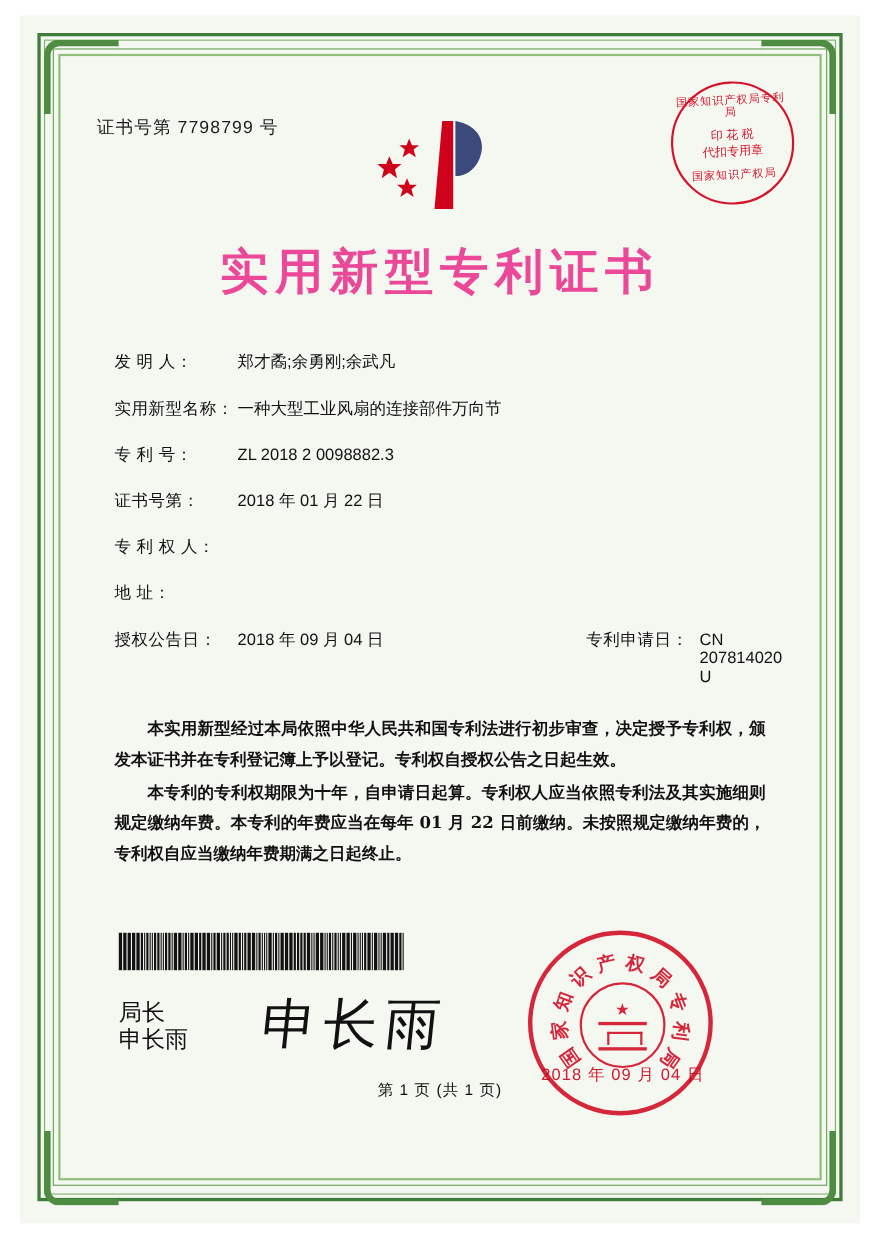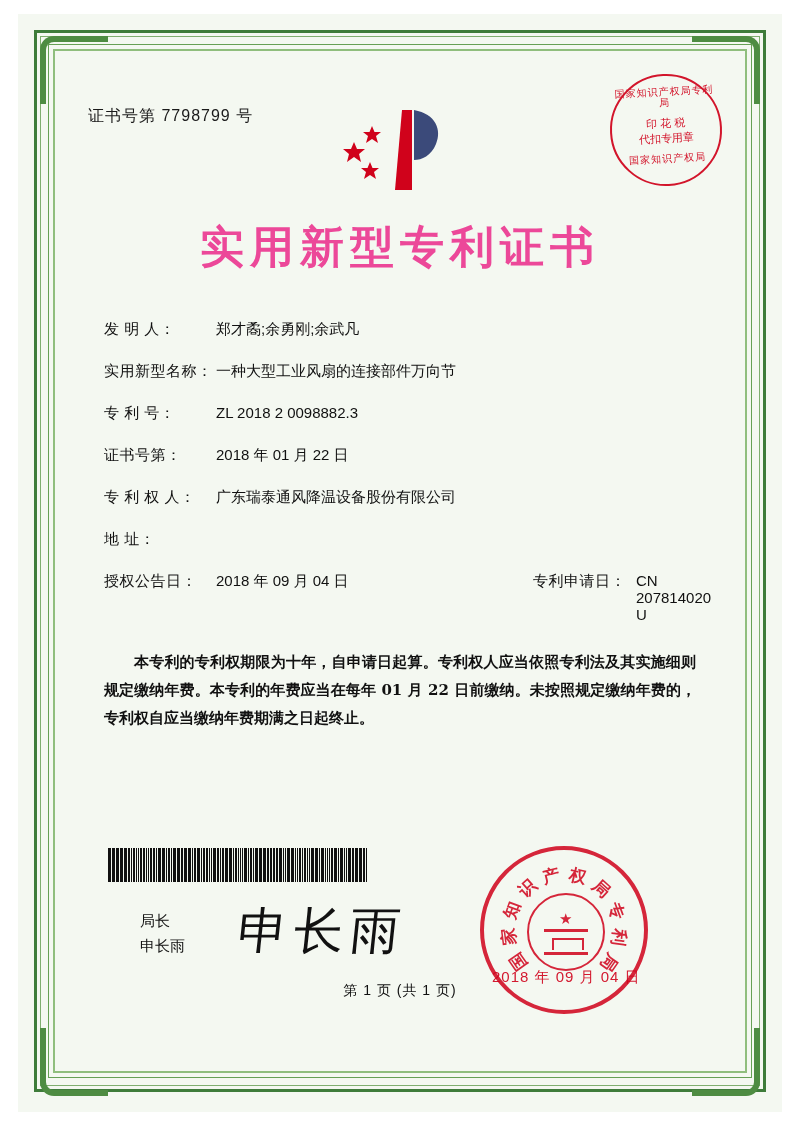--- a/index.html
+++ b/index.html
@@ -202,24 +202,23 @@
     height: 34px;
     margin-right: 1px;
     vertical-align: top;
   }
 
   
   .sig-label {
     position: absolute;
     left: 108px;
     top: 908px;
-    font-size: 15px;
+    font-size: 21px;
     line-height: 25px;
     color: #111;
-    margin-left: 32px;
   }
   .sig-hand {
     position: absolute;
     left: 238px;
     top: 898px;
     font-family: "DejaVu Serif", serif;
     font-size: 50px;
     color: #111;
     letter-spacing: 6px;
     transform: skewX(-6deg);
@@ -358,34 +357,34 @@
     <div class="field-row">
       <div class="field-label">专 利 号：</div>
       <div class="field-value">ZL 2018 2 0098882.3</div>
     </div>
     <div class="field-row">
       <div class="field-label">证书号第：</div>
       <div class="field-value">2018 年 01 月 22 日</div>
     </div>
     <div class="field-row">
       <div class="field-label">专 利 权 人：</div>
-      <div class="field-value">广东瑞泰通风降温设备股份有限公司</div>
     </div>
     <div class="field-row">
       <div class="field-label">地 址：</div>
     </div>
     <div class="field-row dual">
       <div class="field-label">授权公告日：</div>
       <div class="field-value">2018 年 09 月 04 日</div>
       <div class="field-sub-label">专利申请日：</div>
       <div class="field-sub-value">CN 207814020 U</div>
     </div>
   </div>
 
   <div class="body-text">
+    <p>本实用新型经过本局依照中华人民共和国专利法进行初步审查，决定授予专利权，颁发本证书并在专利登记簿上予以登记。专利权自授权公告之日起生效。</p>
     <p>本专利的专利权期限为十年，自申请日起算。专利权人应当依照专利法及其实施细则规定缴纳年费。本专利的年费应当在每年 01 月 22 日前缴纳。未按照规定缴纳年费的，专利权自应当缴纳年费期满之日起终止。</p>
   </div>
 
   <div class="barcode" id="barcode"><i style="width:3px"></i><i style="width:3px"></i><i style="width:3px"></i><i style="width:3px"></i><i style="width:3px"></i><i style="width:2px"></i><i style="width:1px"></i><i style="width:2px"></i><i style="width:1px"></i><i style="width:1px"></i><i style="width:2px"></i><i style="width:2px"></i><i style="width:1px"></i><i style="width:1px"></i><i style="width:2px"></i><i style="width:2px"></i><i style="width:1px"></i><i style="width:3px"></i><i style="width:3px"></i><i style="width:1px"></i><i style="width:2px"></i><i style="width:1px"></i><i style="width:3px"></i><i style="width:3px"></i><i style="width:2px"></i><i style="width:3px"></i><i style="width:3px"></i><i style="width:1px"></i><i style="width:2px"></i><i style="width:3px"></i><i style="width:1px"></i><i style="width:2px"></i><i style="width:2px"></i><i style="width:1px"></i><i style="width:1px"></i><i style="width:3px"></i><i style="width:2px"></i><i style="width:1px"></i><i style="width:2px"></i><i style="width:3px"></i><i style="width:3px"></i><i style="width:1px"></i><i style="width:2px"></i><i style="width:1px"></i><i style="width:1px"></i><i style="width:1px"></i><i style="width:3px"></i><i style="width:1px"></i><i style="width:2px"></i><i style="width:1px"></i><i style="width:3px"></i><i style="width:3px"></i><i style="width:3px"></i><i style="width:2px"></i><i style="width:2px"></i><i style="width:2px"></i><i style="width:2px"></i><i style="width:3px"></i><i style="width:1px"></i><i style="width:1px"></i><i style="width:3px"></i><i style="width:3px"></i><i style="width:1px"></i><i style="width:1px"></i><i style="width:2px"></i><i style="width:1px"></i><i style="width:2px"></i><i style="width:1px"></i><i style="width:1px"></i><i style="width:3px"></i><i style="width:3px"></i><i style="width:1px"></i><i style="width:3px"></i><i style="width:1px"></i><i style="width:1px"></i><i style="width:1px"></i><i style="width:2px"></i><i style="width:3px"></i><i style="width:1px"></i><i style="width:3px"></i><i style="width:1px"></i><i style="width:1px"></i><i style="width:3px"></i><i style="width:2px"></i><i style="width:3px"></i><i style="width:3px"></i><i style="width:2px"></i><i style="width:1px"></i></div>
 
   <div class="sig-label">
     <div>局长</div>
     <div>申长雨</div>
   </div>
   <div class="sig-hand">申长雨</div>

